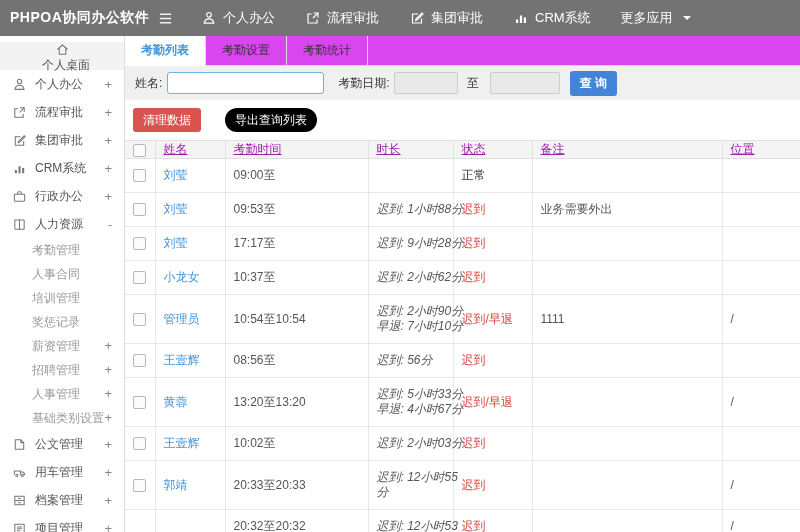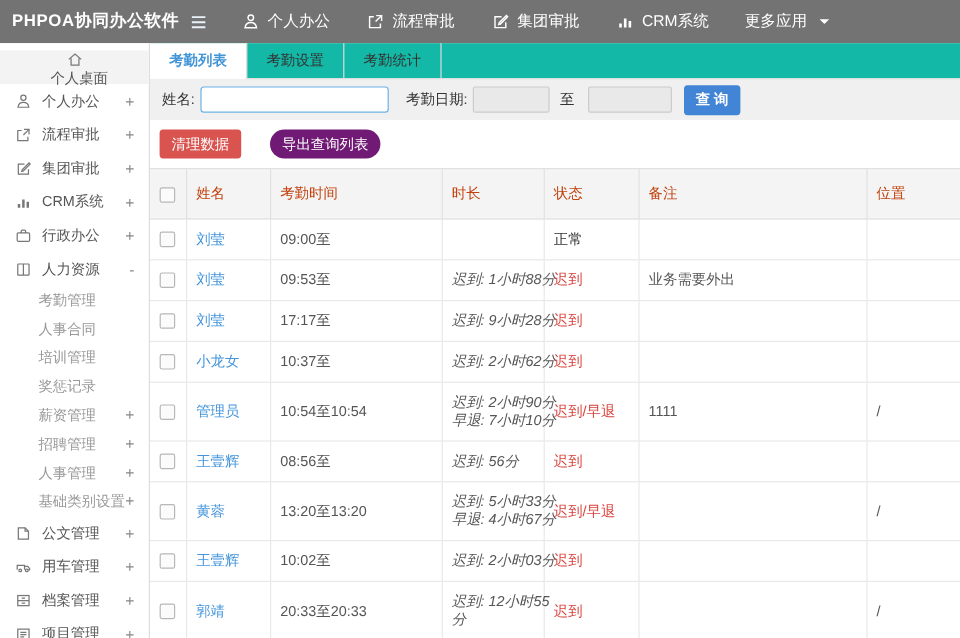--- a/index.html
+++ b/index.html
@@ -22,43 +22,43 @@
   .sidebar { width:125px; background:#fff; border-right:1px solid #ddd; padding-top:6px; flex:none; overflow:hidden; }
   .s-item { height:28px; display:flex; align-items:center; padding:0 12px; color:#555; cursor:pointer; position:relative; }
   .s-item.active { background:#f3f3f3;flex-direction:column; }
   .s-item .lbl { margin-left:8px; font-size:12px; white-space:nowrap; }
   .s-item .exp, .s-sub .exp { position:absolute; right:12px; color:#888; font-size:13px; }
   .s-item svg.ic { color:#777; }
   .s-sub { height:24px; line-height:24px; padding-left:32px; color:#999; font-size:12px; cursor:pointer; position:relative; white-space:nowrap; }
 
   
   .content { flex:1; display:flex; flex-direction:column; min-width:0; }
-  .tabbar { height:30px; background:#14b8a6; border-bottom:1px solid #ddd; display:flex; flex:none; }
+  .tabbar { height:30px; background:#d946ef; border-bottom:1px solid #ddd; display:flex; flex:none; }
   .tab { height:30px; line-height:29px; padding:0 16px; border-right:1px solid #ddd; color:#333; cursor:pointer; font-size:12px; }
   .tab.active { background:#fff; color:#4295d6; font-weight:bold; border-left:1px solid #ddd; }
   .tab:first-child.active { border-left:none; }
 
   .filterbar { height:34px; background:#f0f0f0; display:flex; align-items:center; padding-left:10px; flex:none; }
   .filterbar label { color:#333; white-space:nowrap; }
   .inp-name { width:157px; height:22px; border:1px solid #6cb2e4; border-radius:3px; margin-left:5px; padding:0 6px; font-size:12px; outline:none; background:#fff; }
   .lbl-date { margin-left:14px; }
   .inp-date { width:64px; height:22px; border:1px solid #ccc; border-radius:2px; background:#e9e9e9; margin-left:4px; padding:0 5px; font-size:12px; }
   .inp-date.to { width:70px; }
   .lbl-to { margin:0 7px 0 9px; color:#333; }
   .btn-query { margin-left:10px; height:25px; padding:0 10px; background:#4285d6; color:#fff; border:none; border-radius:3px; font-size:12px; font-weight:bold; cursor:pointer; }
 
   .panel { flex:1; background:#fff; overflow:hidden; }
   .btnrow { padding:8px; display:flex; gap:24px; }
   .btn { height:24px; padding:0 10px; border:none; border-radius:3px; color:#fff; font-size:12px; cursor:pointer; }
   .btn-danger { background:#d9534f; }
-  .btn-info { background:#701a75;border-radius:12px; }
+  .btn-info { background:#000000;border-radius:12px; }
 
   
   table { width:100%; border-collapse:collapse; table-layout:fixed; }
-  th { background:#f4f4f4; font-weight:normal; color:#c2410c; text-align:left; padding:12px 8px; border:1px solid #e0e0e0; border-left:none; font-size:12px; }
+  th { background:#f4f4f4; font-weight:normal; color:#a21caf; text-align:left; padding:0 8px; border:1px solid #e0e0e0; border-left:none; font-size:12px;text-decoration:underline; }
   th:last-child { border-right:none; }
   td { padding:9px 8px; border:1px solid #e8e8e8; border-left:none; font-size:12px; color:#555; vertical-align:middle; line-height:15px; }
   td:last-child { border-right:none; }
   tr { background:#fff; }
   .cb { display:inline-block; width:13px; height:13px; background:#fbfbfb; border:1px solid #b7b7b7; border-radius:2px; vertical-align:middle; cursor:pointer; }
   a.name { color:#4495db; text-decoration:none; cursor:pointer; }
   .st-red { color:#d9433d; }
   .st-normal { color:#333; }
   .c-dur div { white-space:nowrap;font-style:italic; }
 </style>

